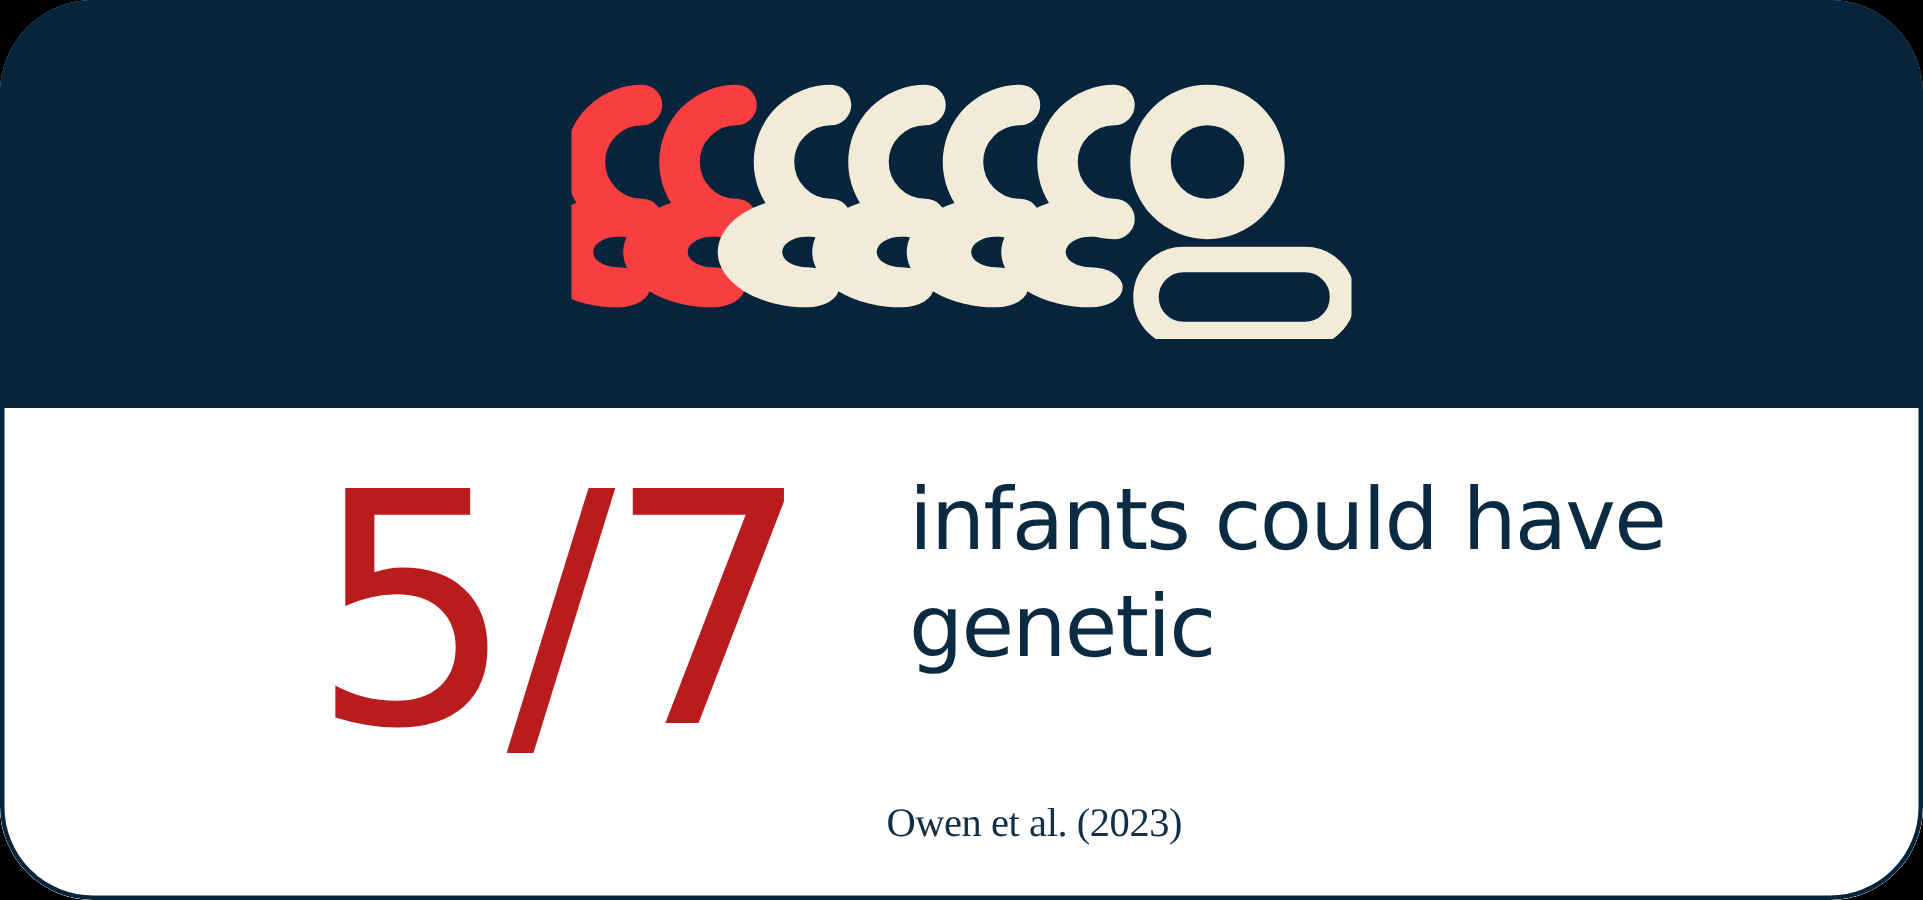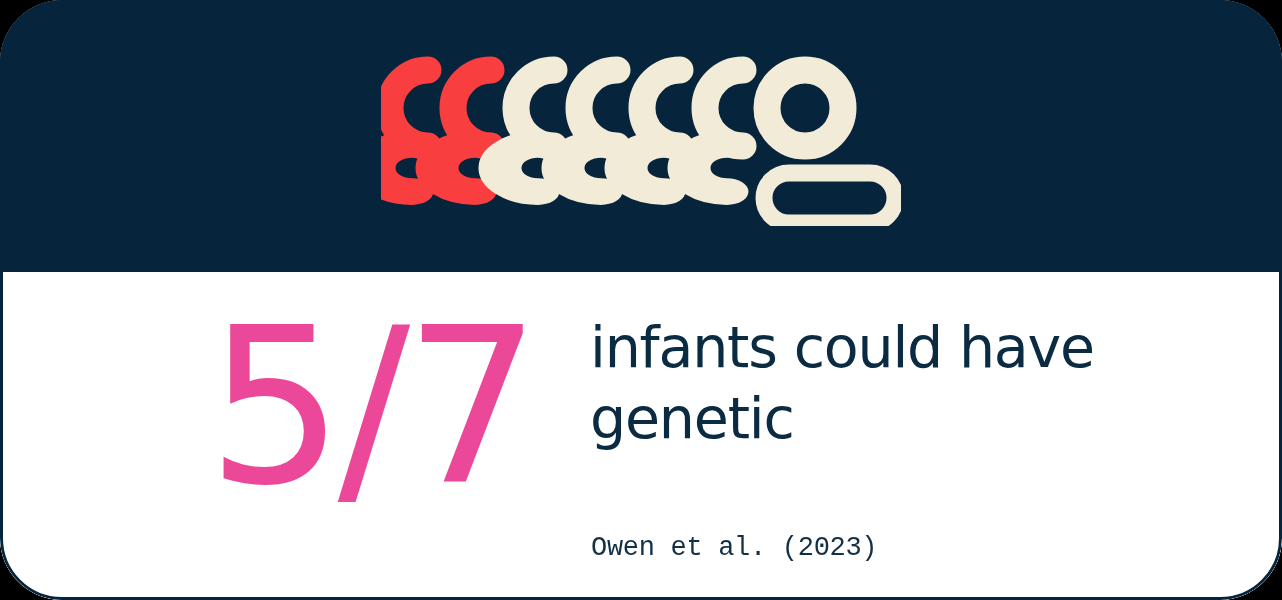--- a/index.html
+++ b/index.html
@@ -69,50 +69,50 @@
   #fraction {
     position: absolute;
     left: 196px;
     top: 300px;
     width: 350px;
     text-align: center;
     font-size: 215px;
     line-height: 215px;
     font-weight: 400;
     letter-spacing: -6px;
-    color: #ec4899;
+    color: #b91c1c;
     white-space: nowrap;
     font-family: "DejaVu Sans", sans-serif;
   }
 
   #headline {
     position: absolute;
     left: 590px;
     top: 312px;
     width: 600px;
     color: #0B2B42;
     font-size: 57px;
     line-height: 71px;
     font-weight: 400;
     letter-spacing: -1.2px;
     font-family: "DejaVu Sans", sans-serif;
   }
-  .headline-line { display: block; white-space: nowrap; }
+  .headline-line { display: block; white-space: nowrap; margin-left: 16px; }
 
   #citation {
     position: absolute;
     left: 591px;
     top: 532px;
     color: #123046;
     font-size: 27px;
     line-height: 32px;
     font-weight: 400;
     letter-spacing: -0.3px;
     white-space: nowrap;
-    font-family: Liberation Mono, monospace;
+    font-family: Liberation Serif, serif;
   }
 </style>
 </head>
 <body>
 
 <div id="card">
 
   <div id="logo-panel">
     <svg id="logo-mark" viewBox="0 0 520 176">
 

